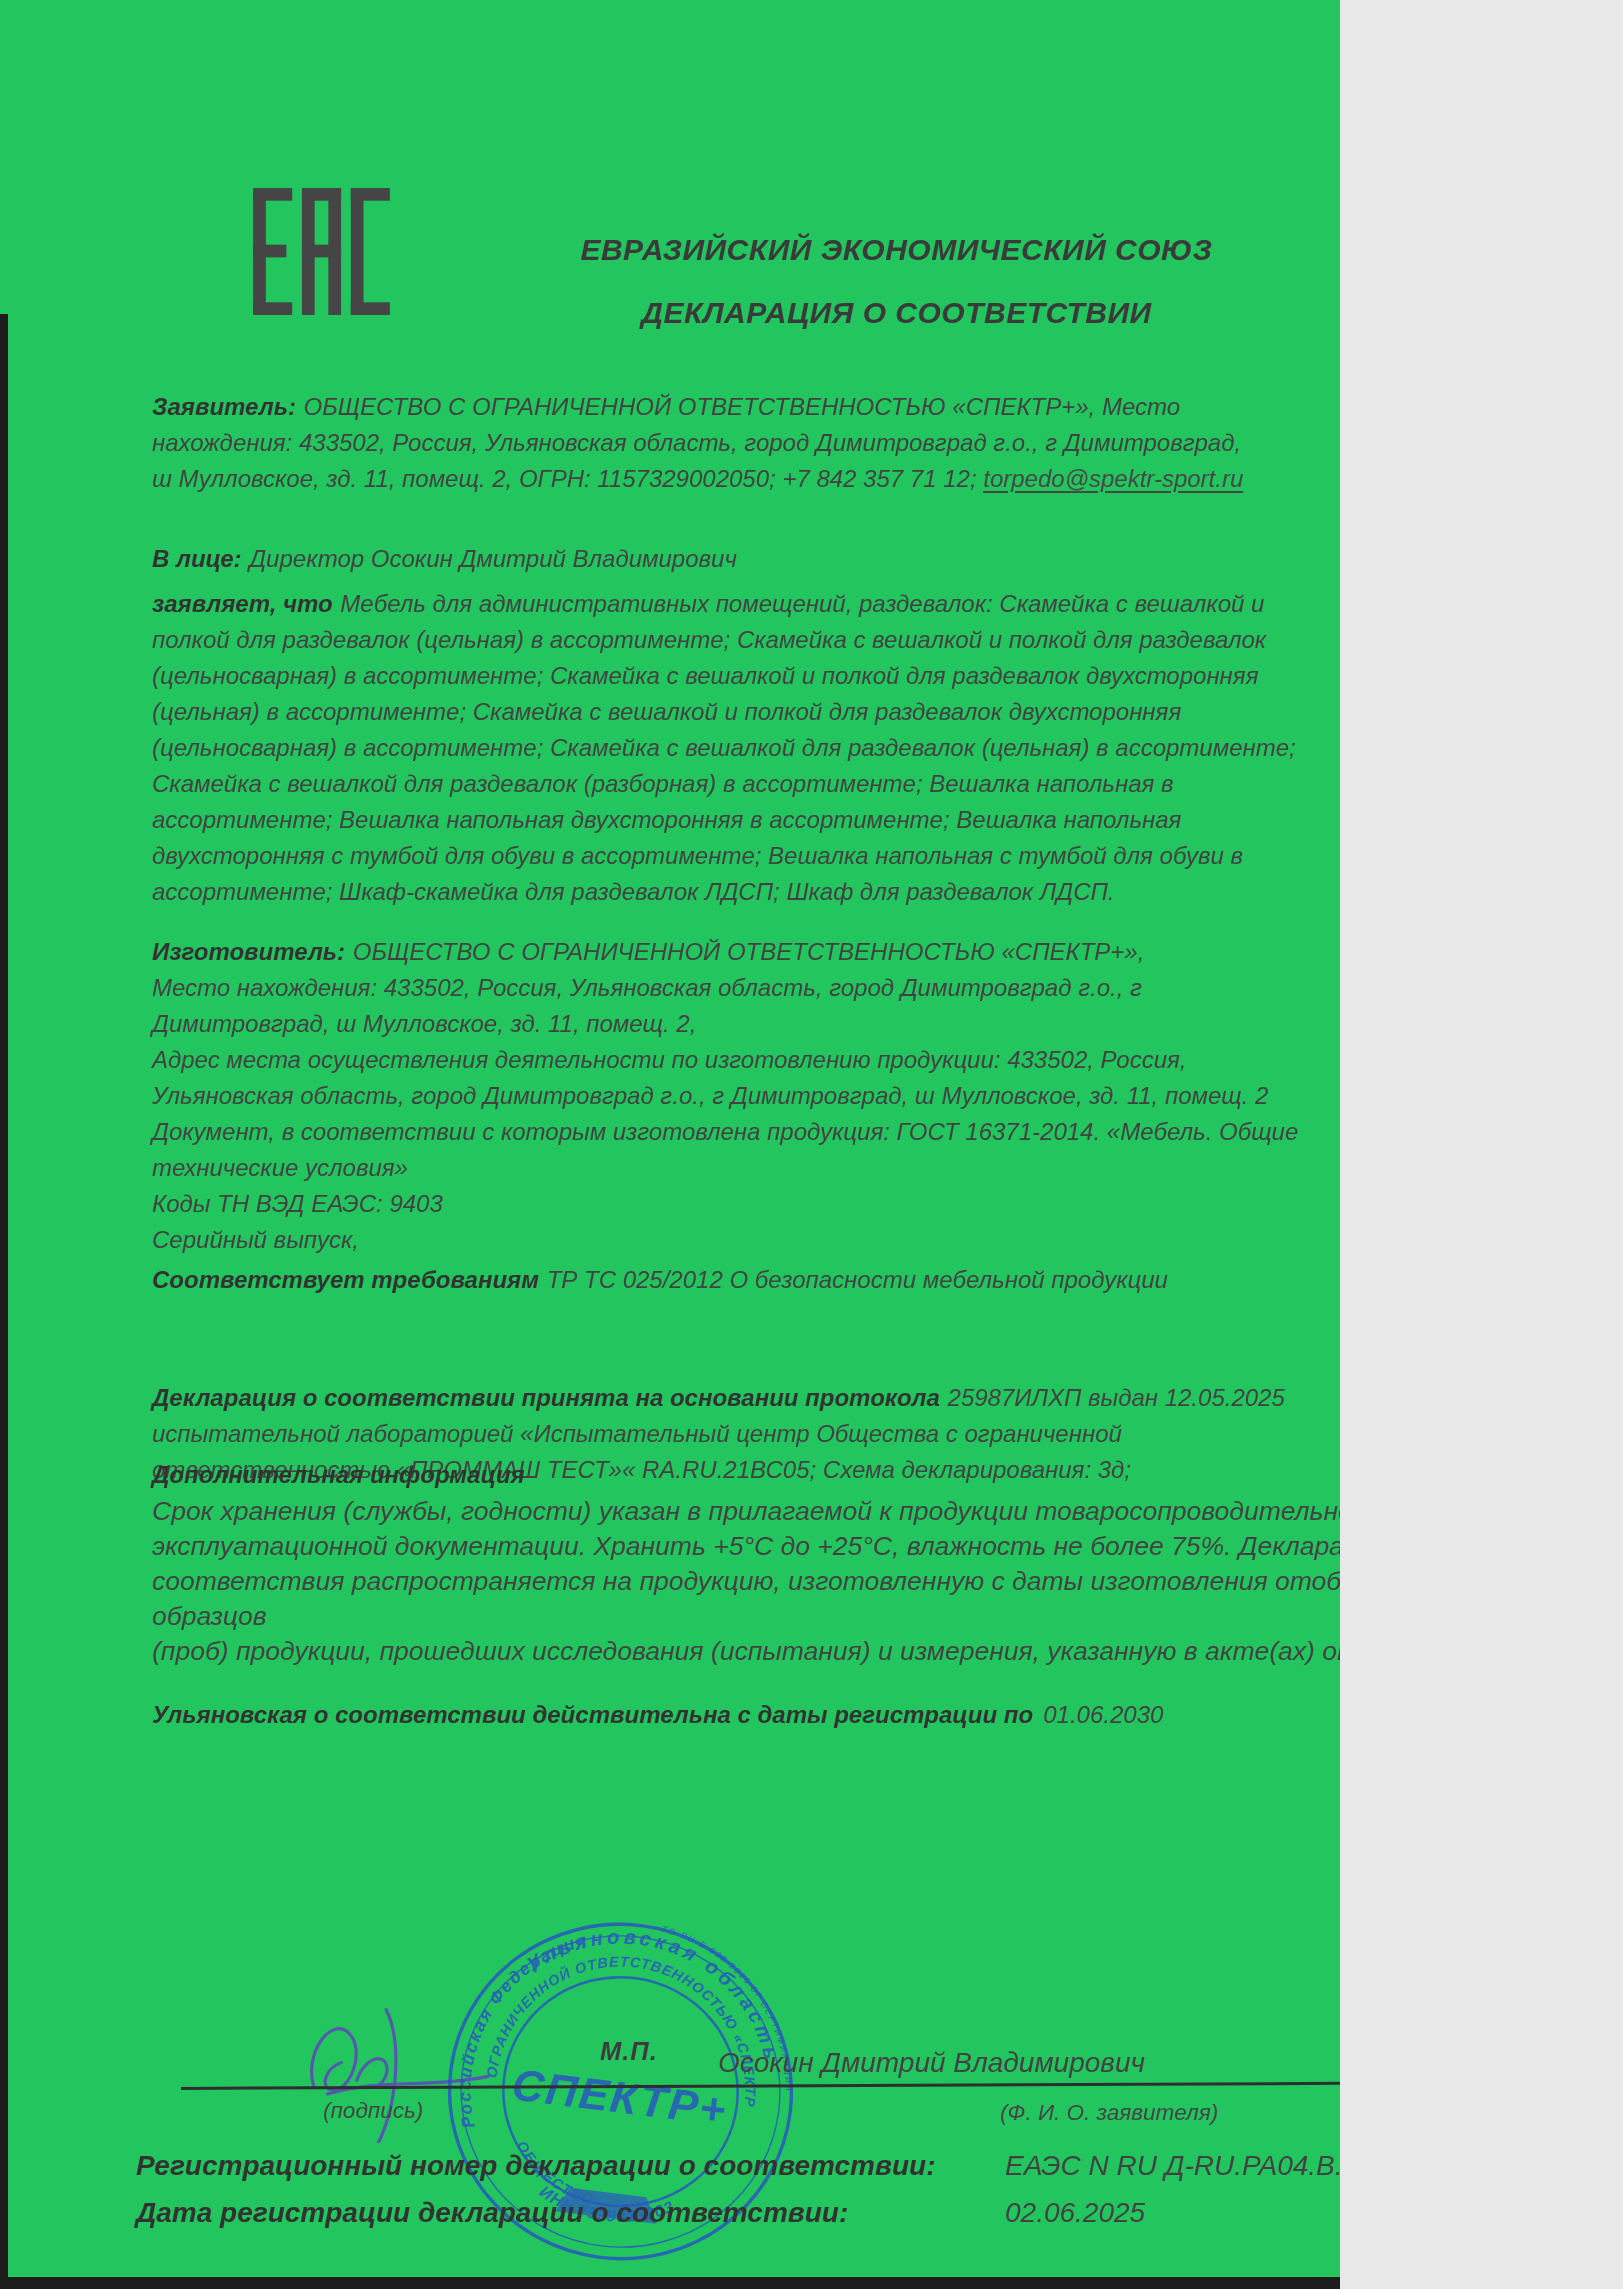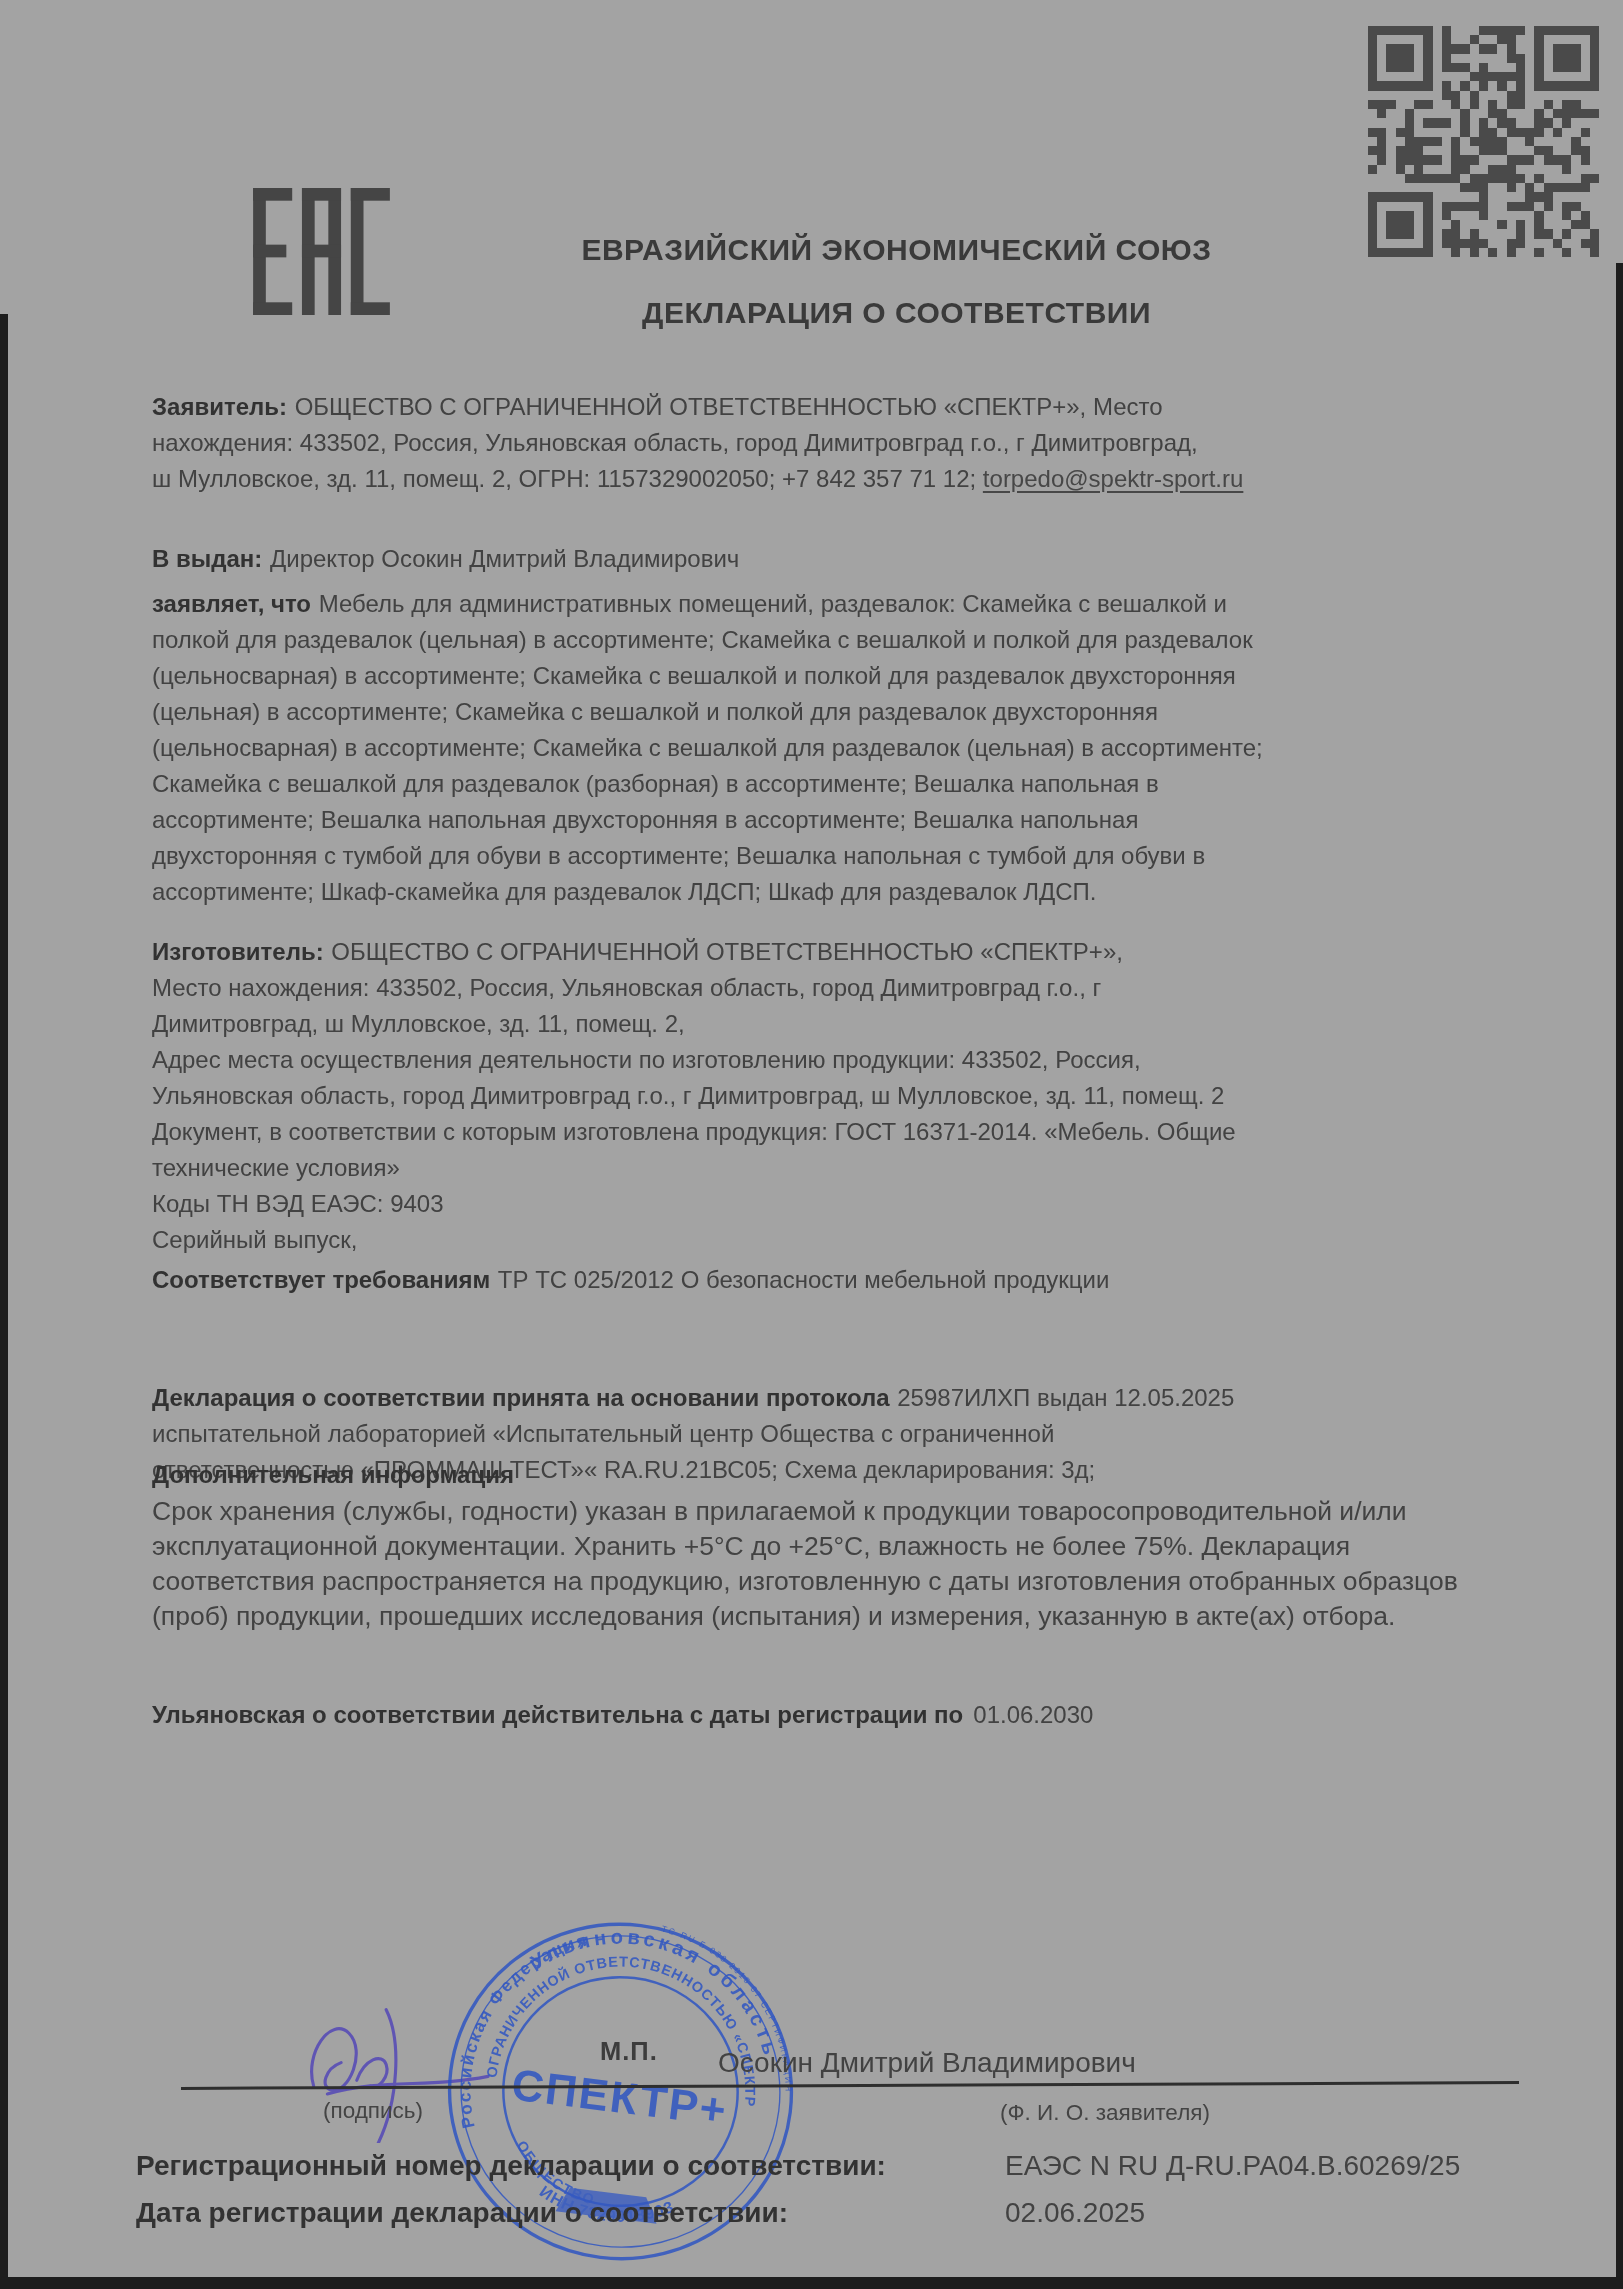--- a/index.html
+++ b/index.html
@@ -1,22 +1,23 @@
 <!DOCTYPE html>
 <html><head>
 <meta charset="utf-8">
 <style>
   html,body{margin:0;padding:0;background:#e8e8e8;}
   .page{
     position:relative;
-    width:1623px;height:2290px;
-    background:#a3a3a3;
+    width:1340px;height:2290px;
+    background:#22c55e;
     overflow:hidden;
     font-family:"Liberation Sans", sans-serif;
     color:#3d3d3d;
+    font-style:italic;
   }
   
   .edge{position:absolute;background:#1d1d1d;}
   .edge-left{left:0;top:314px;width:7.8px;height:1976px;}
   .edge-right{left:1616px;top:263px;width:6.9px;height:2027px;}
   .edge-bottom{left:0;top:2277px;width:1623px;height:12.7px;}
 
   .qr{position:absolute;left:1368px;top:25.5px;width:231px;height:231px;}
 
   .eac-logo{position:absolute;left:253px;top:188px;width:137px;height:127px;}
@@ -432,21 +433,21 @@
   <div class="title title1">ЕВРАЗИЙСКИЙ ЭКОНОМИЧЕСКИЙ СОЮЗ</div>
   <div class="title title2">ДЕКЛАРАЦИЯ О СООТВЕТСТВИИ</div>
 
   <div class="block b-applicant">
     <b class="lead">Заявитель:</b><span>ОБЩЕСТВО С ОГРАНИЧЕННОЙ ОТВЕТСТВЕННОСТЬЮ «СПЕКТР+», Место
 нахождения: 433502, Россия, Ульяновская область, город Димитровград г.о., г Димитровград,
 ш Мулловское, зд. 11, помещ. 2, ОГРН: 1157329002050; +7 842 357 71 12; </span><a class="u">torpedo@spektr-sport.ru</a>
   </div>
 
   <div class="block b-vlice">
-    <b class="lead">В выдан:</b><span>Директор Осокин Дмитрий Владимирович</span>
+    <b class="lead">В лице:</b><span>Директор Осокин Дмитрий Владимирович</span>
   </div>
 
   <div class="block b-declares">
     <b class="lead">заявляет, что</b><span>Мебель для административных помещений, раздевалок: Скамейка с вешалкой и
 полкой для раздевалок (цельная) в ассортименте; Скамейка с вешалкой и полкой для раздевалок
 (цельносварная) в ассортименте; Скамейка с вешалкой и полкой для раздевалок двухсторонняя
 (цельная) в ассортименте; Скамейка с вешалкой и полкой для раздевалок двухсторонняя
 (цельносварная) в ассортименте; Скамейка с вешалкой для раздевалок (цельная) в ассортименте;
 Скамейка с вешалкой для раздевалок (разборная) в ассортименте; Вешалка напольная в
 ассортименте; Вешалка напольная двухсторонняя в ассортименте; Вешалка напольная

